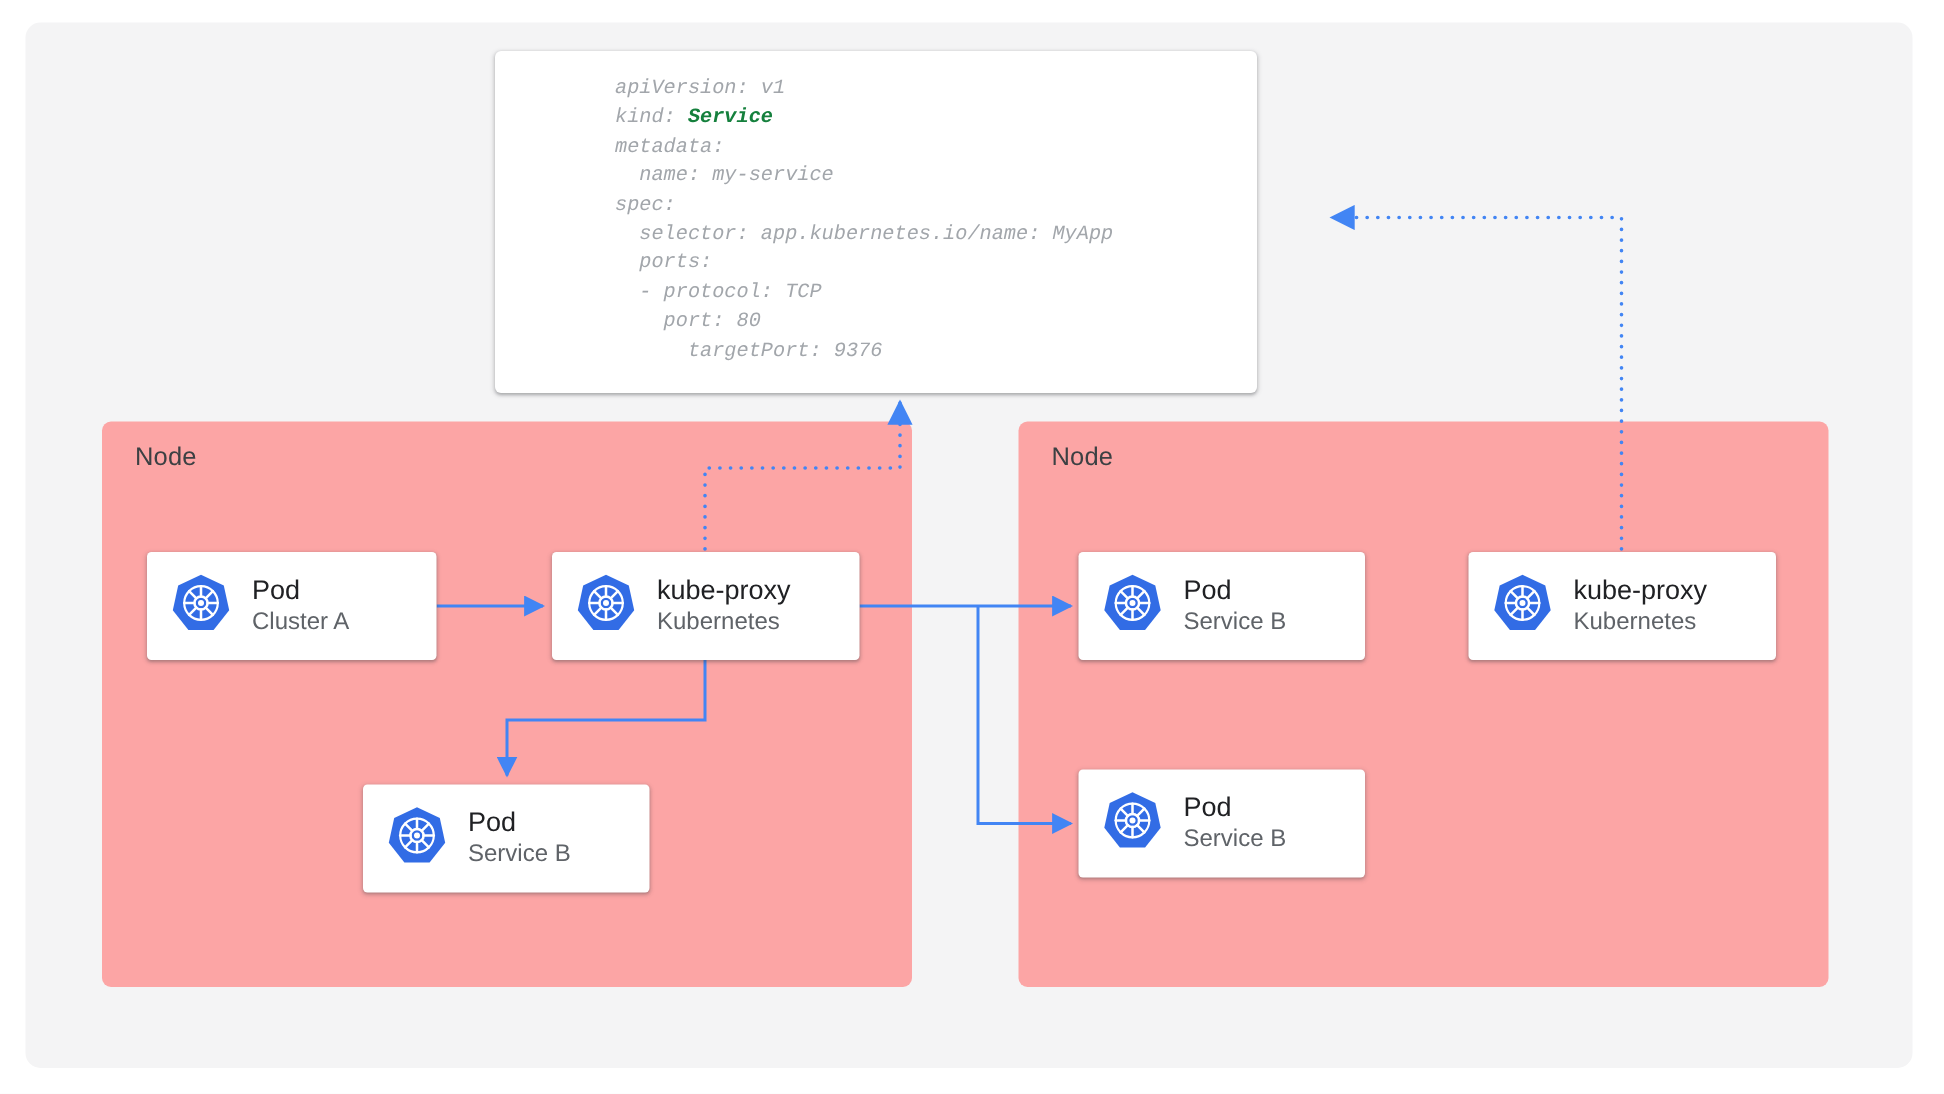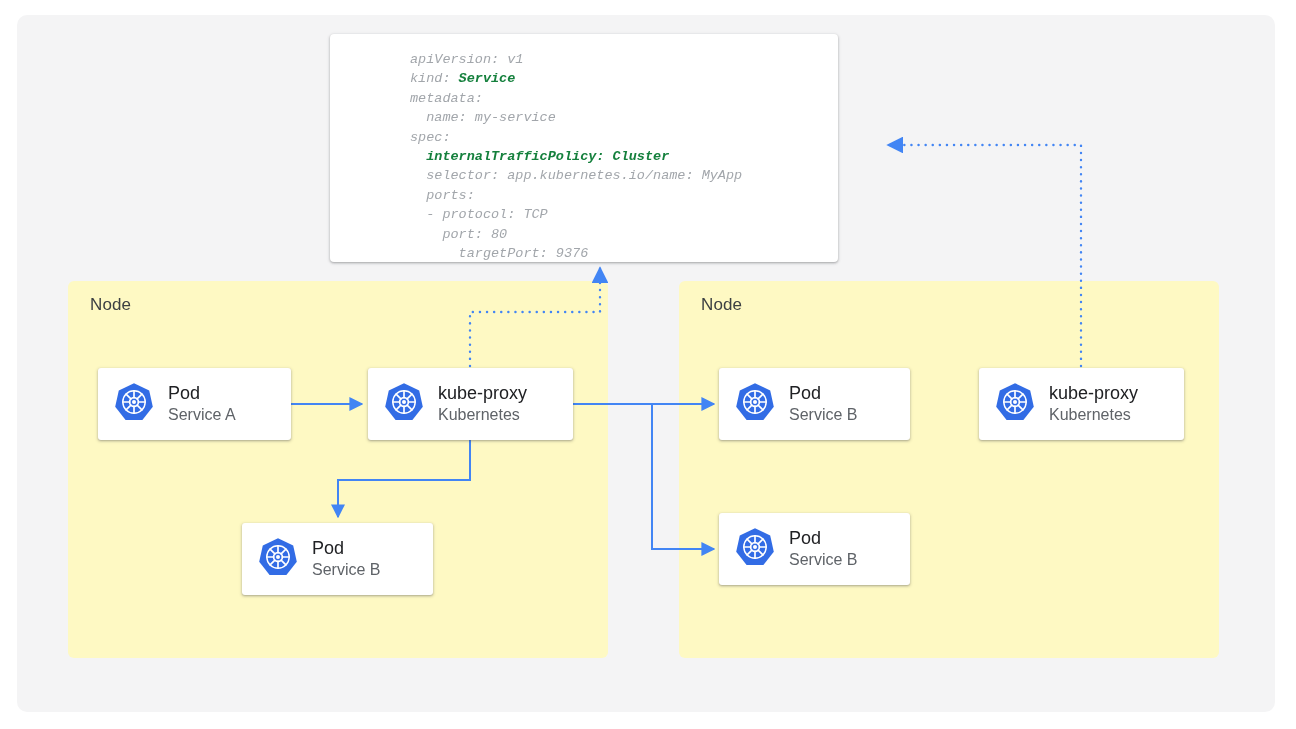--- a/index.html
+++ b/index.html
@@ -24,21 +24,21 @@
     left: 17px;
     top: 15px;
     width: 1258px;
     height: 697px;
     background: #f4f4f5;
     border-radius: 10px;
   }
   
   .node-box {
     position: absolute;
-    background: #fef9c3;
+    background: #fca5a5;
     border-radius: 6px;
   }
   .node-label {
     position: absolute;
     left: 22px;
     top: 14px;
     font-size: 17px;
     color: #3c4043;
     letter-spacing: 0.1px;
     white-space: nowrap;
@@ -150,21 +150,20 @@
 
     <path d="M 1081 366 L 1081 145 L 888 145" fill="none" stroke="#4285f4" stroke-width="2.4" stroke-linecap="round" stroke-dasharray="0.1 7" marker-end="url(#arrow-dotted)"></path>
   </svg>
 
   <div id="yaml-card">
     <pre id="yaml-code">apiVersion: v1
 kind: <span class="b">Service</span>
 metadata:
   name: my-service
 spec:
-<span class="b">  internalTrafficPolicy: Cluster</span>
   selector: app.kubernetes.io/name: MyApp
   ports:
   - protocol: TCP
     port: 80
       targetPort: 9376</pre>
   </div>
 
   <div class="card" style="left:98px; top:368px; width:193px; height:72px;">
     <span class="k8s-icon">
       <svg width="40" height="40" viewBox="0 0 100 100" xmlns="http://www.w3.org/2000/svg">
@@ -179,21 +178,21 @@
           <line x1="30.2" y1="30.2" x2="42.2" y2="42.2"></line>
           <line x1="57.8" y1="57.8" x2="69.8" y2="69.8"></line>
           <line x1="69.8" y1="30.2" x2="57.8" y2="42.2"></line>
           <line x1="42.2" y1="57.8" x2="30.2" y2="69.8"></line>
         </g>
         <circle cx="50" cy="50" r="5" fill="#ffffff"></circle>
       </svg>
     </span>
     <span class="card-text">
       <span class="card-title">Pod</span>
-      <span class="card-sub">Service A</span>
+      <span class="card-sub">Cluster A</span>
     </span>
   </div>
 
   <div class="card" style="left:368px; top:368px; width:205px; height:72px;">
     <span class="k8s-icon">
       <svg width="40" height="40" viewBox="0 0 100 100" xmlns="http://www.w3.org/2000/svg">
         <polygon points="50,3 88,21 97,62 71,95 29,95 3,62 12,21" fill="#326ce5"></polygon>
         <g fill="none" stroke="#ffffff" stroke-width="4.2" stroke-linecap="round">
           <circle cx="50" cy="50" r="11"></circle>
           <circle cx="50" cy="50" r="28" stroke-width="3.6"></circle>

